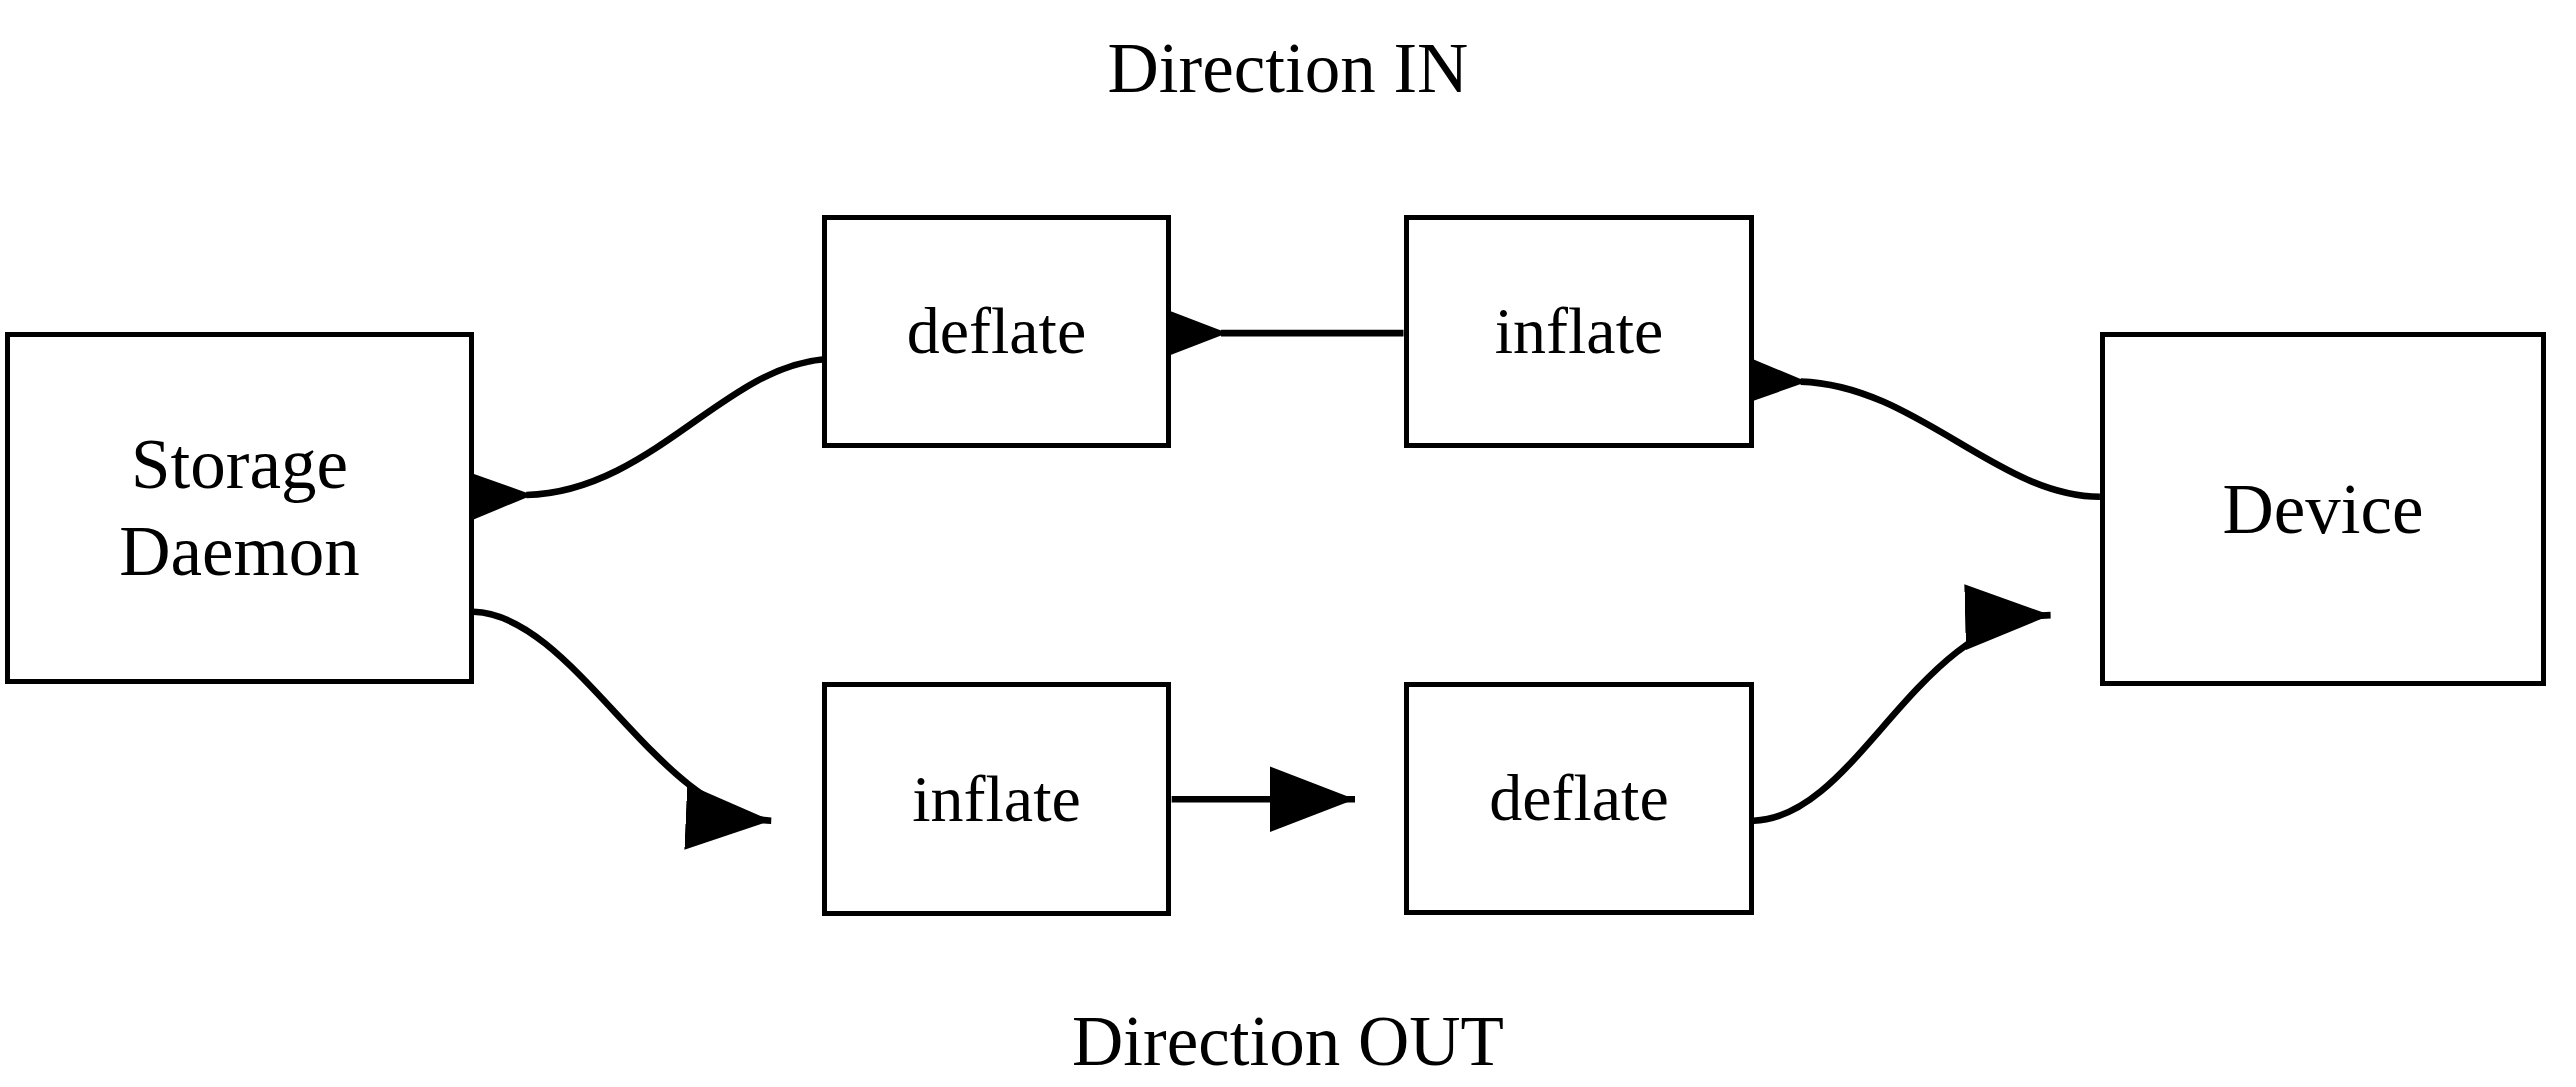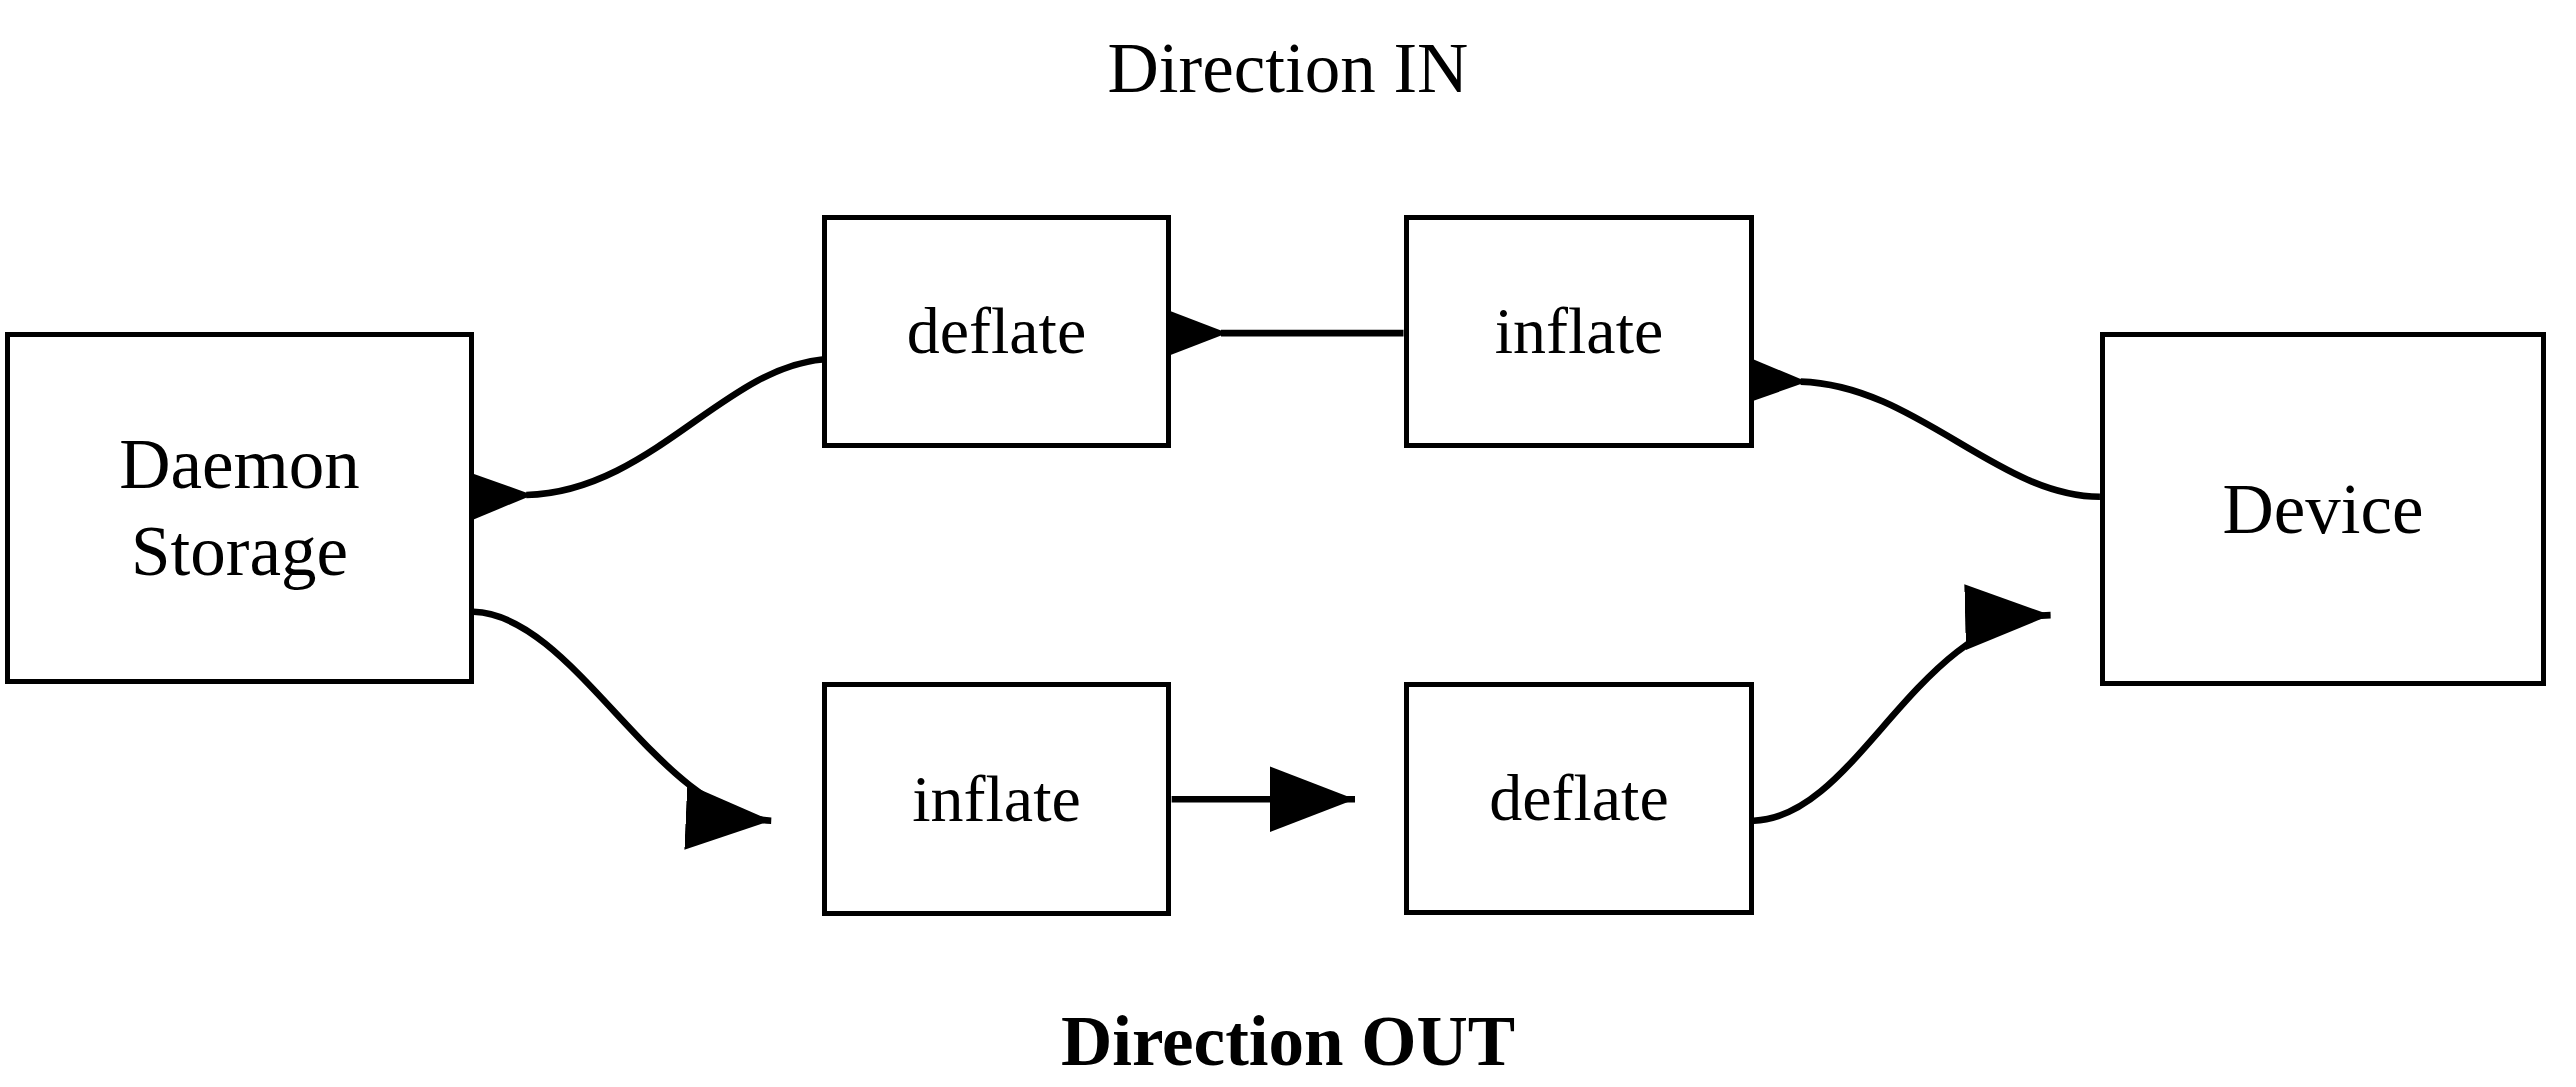--- a/index.html
+++ b/index.html
@@ -80,22 +80,22 @@
 
       <path d="M 576,744 C 700,748 800,992 938,998" marker-end="url(#arrow-right)"></path>
 
       <path d="M 1425,972 L 1648,972" marker-end="url(#arrow-right)"></path>
 
       <path d="M 2133,998 C 2260,994 2330,752 2494,748" marker-end="url(#arrow-right)"></path>
     </g>
   </svg>
 
   <div class="node-box" style="left:5px; top:332px; width:469px; height:352px; font-size:71px;">
+    <span class="node-line">Storage</span>
     <span class="node-line">Daemon</span>
-    <span class="node-line">Storage</span>
   </div>
 
   <div class="node-box" style="left:822px; top:215px; width:349px; height:233px; font-size:66px;">
     <span class="node-line">deflate</span>
   </div>
 
   <div class="node-box" style="left:1404px; top:215px; width:350px; height:233px; font-size:66px;">
     <span class="node-line">inflate</span>
   </div>
 
@@ -104,16 +104,16 @@
   </div>
 
   <div class="node-box" style="left:1404px; top:682px; width:350px; height:233px; font-size:66px;">
     <span class="node-line">deflate</span>
   </div>
 
   <div class="node-box" style="left:2100px; top:332px; width:446px; height:354px; font-size:71px;">
     <span class="node-line">Device</span>
   </div>
 
-  <div class="caption" style="top:1001px; font-size:71px;font-weight:bold;">Direction OUT</div>
+  <div class="caption" style="top:1001px; font-size:71px;">Direction OUT</div>
 
 </div>
 
 
 </body></html>

